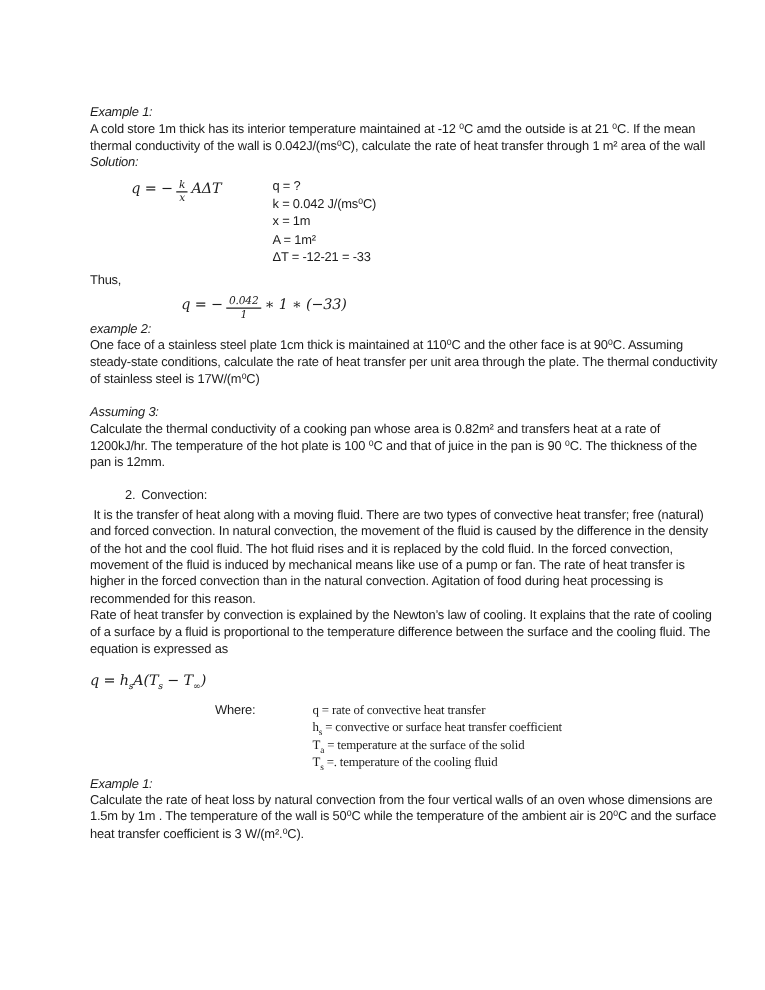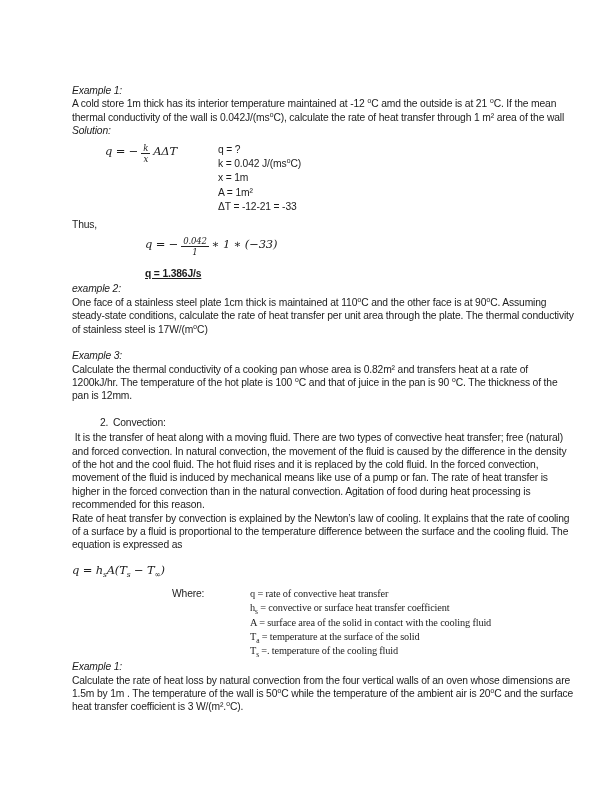--- a/index.html
+++ b/index.html
@@ -53,46 +53,44 @@
       <div class="given-line">x = 1m</div>
       <div class="given-line">A = 1m²</div>
       <div class="given-line">ΔT = -12-21 = -33</div>
     </div>
   </div>
 
   <div class="thus">Thus,</div>
 
   <div class="math f2"><span>q = −</span><span class="frac"><span class="num">0.042</span><span class="den">1</span></span><span>∗ 1 ∗ (−33)</span></div>
 
-  <div class="result">q = 1.386J/s</div>
 
   <div class="italic">example 2:</div>
   <div class="para">One face of a stainless steel plate 1cm thick is maintained at 110⁰C and the other face is at 90⁰C. Assuming steady-state conditions, calculate the rate of heat transfer per unit area through the plate. The thermal conductivity of stainless steel is 17W/(m⁰C)</div>
 
   <div class="gap"></div>
 
-  <div class="italic">Example 3:</div>
+  <div class="italic">Assuming 3:</div>
   <div class="para">Calculate the thermal conductivity of a cooking pan whose area is 0.82m² and transfers heat at a rate of 1200kJ/hr. The temperature of the hot plate is 100 ⁰C and that of juice in the pan is 90 ⁰C. The thickness of the pan is 12mm.</div>
 
   <div class="gap"></div>
 
   <div class="list-item">
     <span class="num-label">2.</span><span>Convection:</span>
   </div>
   <div class="para"> It is the transfer of heat along with a moving fluid. There are two types of convective heat transfer; free (natural) and forced convection. In natural convection, the movement of the fluid is caused by the difference in the density of the hot and the cool fluid. The hot fluid rises and it is replaced by the cold fluid. In the forced convection, movement of the fluid is induced by mechanical means like use of a pump or fan. The rate of heat transfer is higher in the forced convection than in the natural convection. Agitation of food during heat processing is recommended for this reason.</div>
   <div class="para">Rate of heat transfer by convection is explained by the Newton’s law of cooling. It explains that the rate of cooling of a surface by a fluid is proportional to the temperature difference between the surface and the cooling fluid. The equation is expressed as</div>
 
   <div class="center-formula math"><span>q = h</span><sub class="msub">s</sub><span>A(T</span><sub class="msub">s</sub><span> − T</span><sub class="msub">∞</sub><span>)</span></div>
 
   <div class="where-row">
     <div class="where-label">Where:</div>
     <div class="defs">
       <div class="def-line"><span>q = rate of convective heat transfer</span><sub class="msub"></sub><span></span></div>
       <div class="def-line"><span>h</span><sub class="msub">s</sub><span> = convective or surface heat transfer coefficient</span></div>
-      <div class="def-line"><span>A = surface area of the solid in contact with the cooling fluid</span><sub class="msub"></sub><span></span></div>
       <div class="def-line"><span>T</span><sub class="msub">a</sub><span> = temperature at the surface of the solid</span></div>
       <div class="def-line"><span>T</span><sub class="msub">s</sub><span> =. temperature of the cooling fluid</span></div>
     </div>
   </div>
 
   <div class="italic">Example 1:</div>
   <div class="para">Calculate the rate of heat loss by natural convection from the four vertical walls of an oven whose dimensions are 1.5m by 1m . The temperature of the wall is 50⁰C while the temperature of the ambient air is 20⁰C and the surface heat transfer coefficient is 3 W/(m².⁰C).</div>
 
 </div>
 

